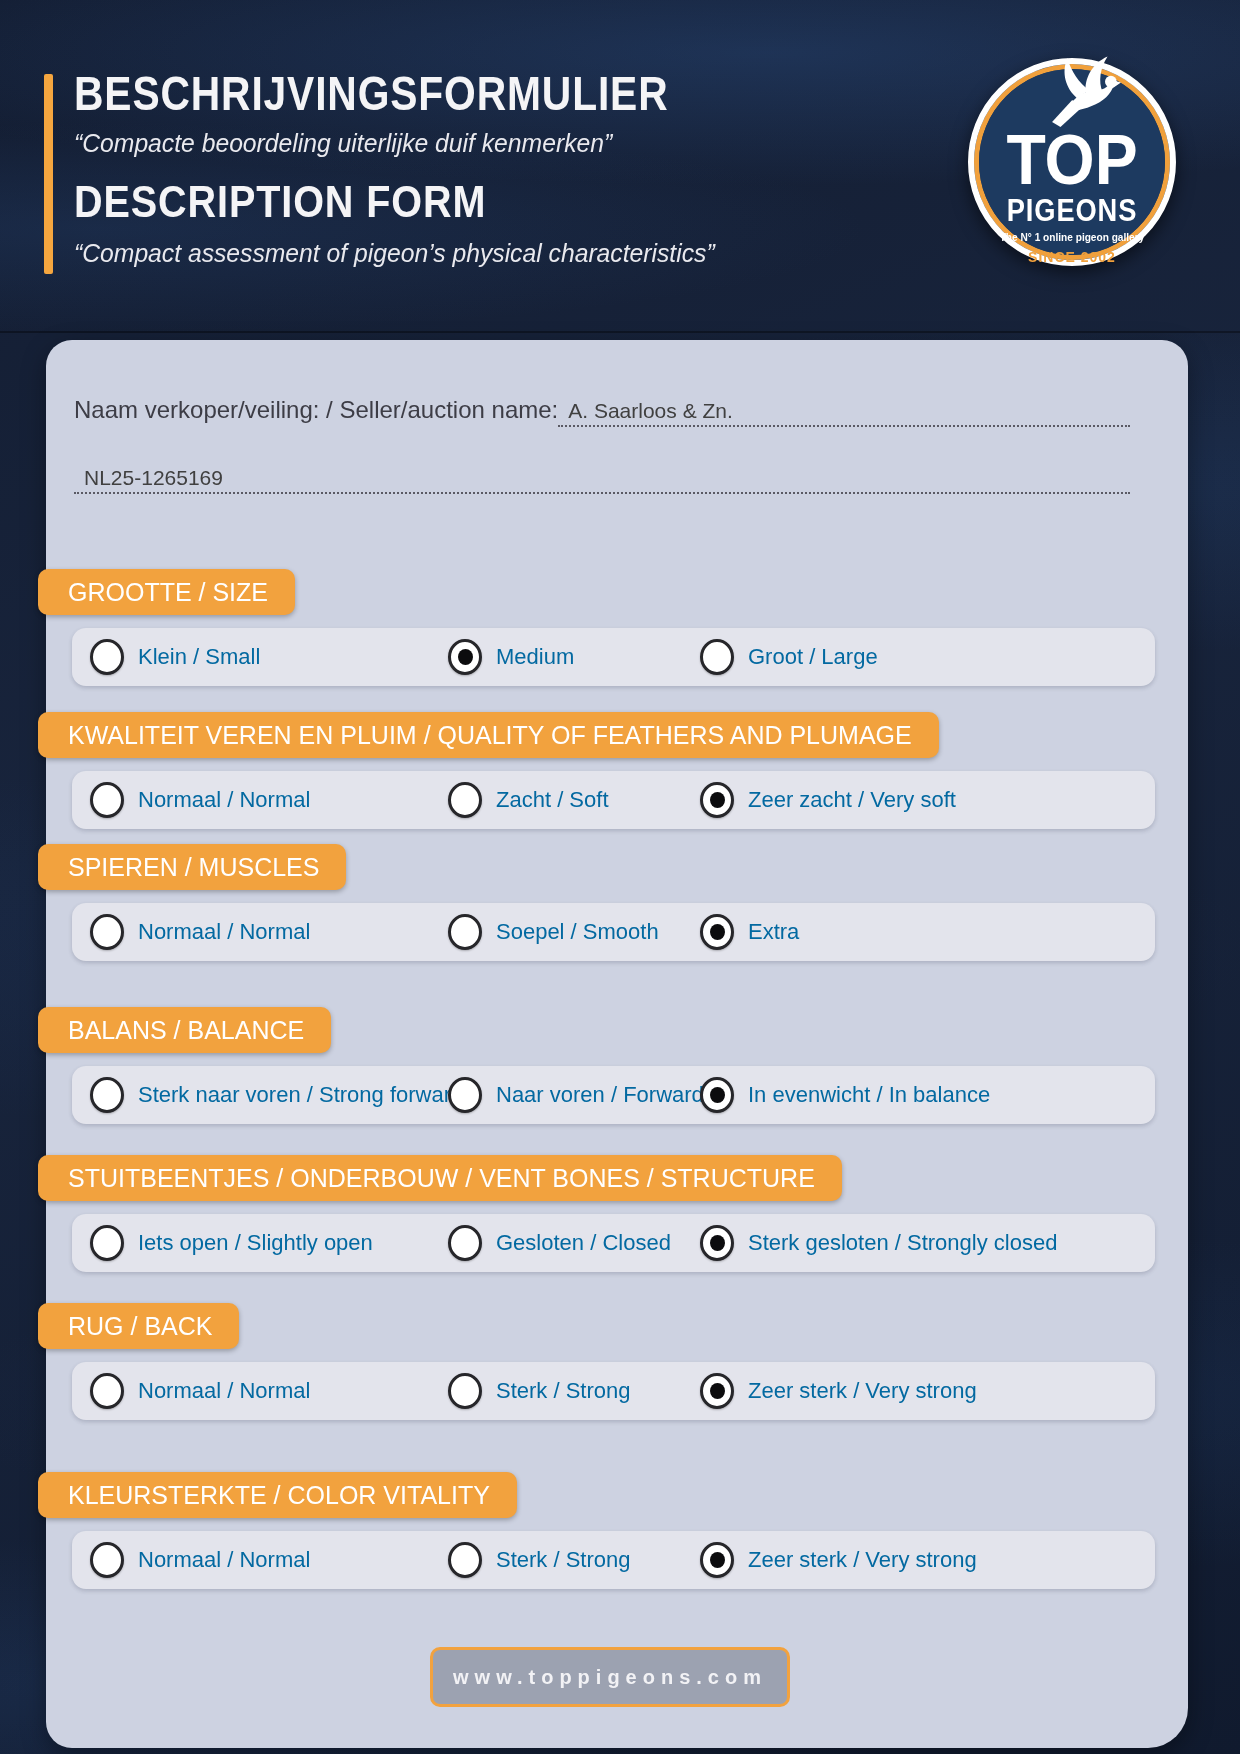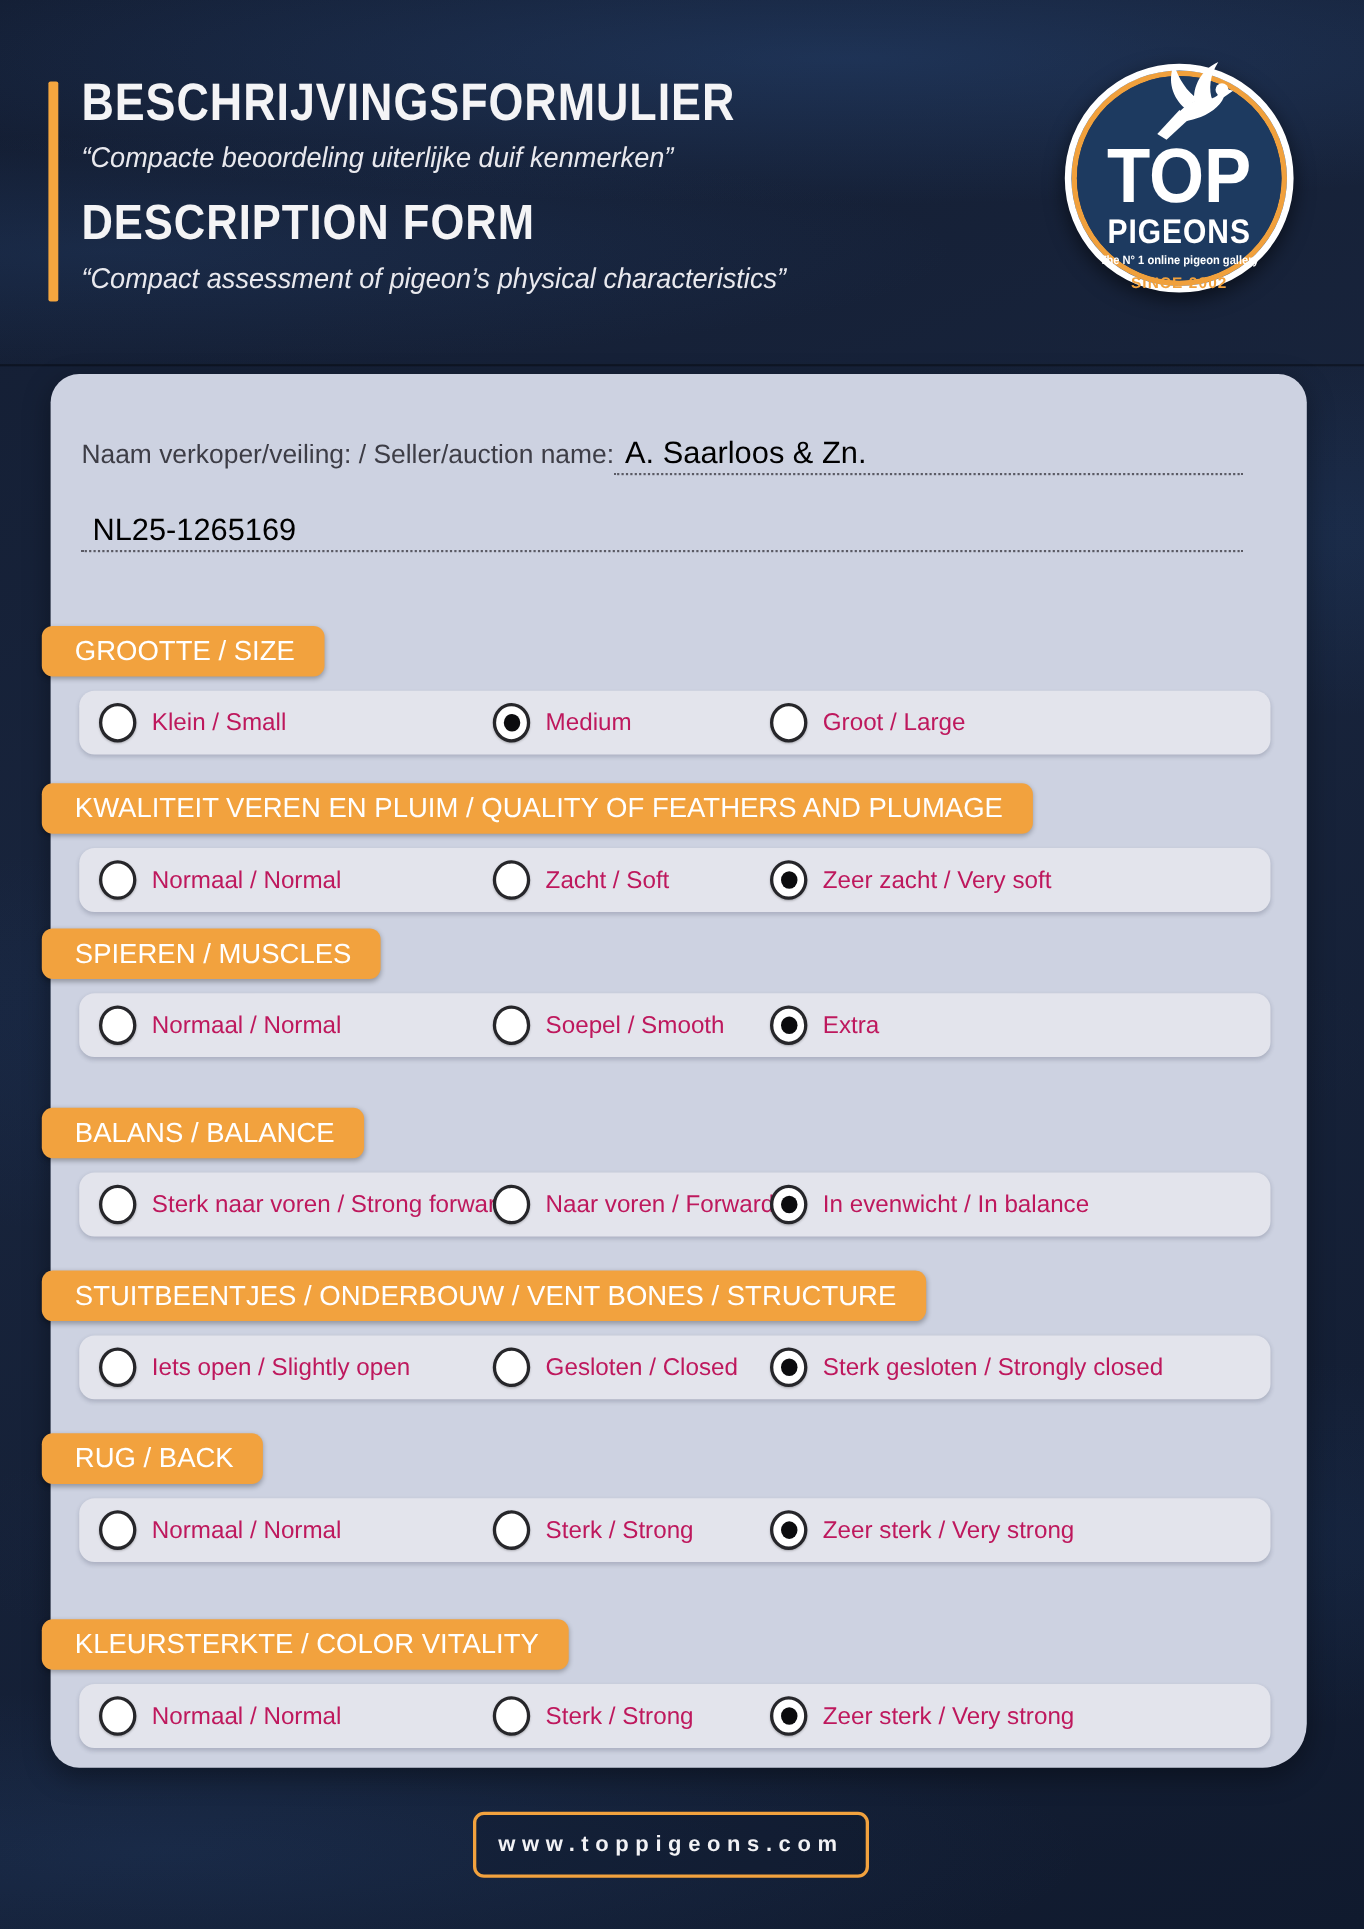--- a/index.html
+++ b/index.html
@@ -47,30 +47,30 @@
                  font-weight:bold; transform:scaleX(.88); letter-spacing:1px; line-height:1; }
   .logo-tag    { position:absolute; left:0; width:100%; top:163px; text-align:center; color:#fff; font-size:11px;
                  font-weight:bold; transform:scaleX(.92); line-height:1; }
   .logo-since  { position:absolute; left:0; width:100%; top:181px; text-align:center; color:#f0a03c; font-size:14px;
                  font-weight:bold; letter-spacing:1px; line-height:1; }
   .dove { position:absolute; left:64px; top:-10px; width:104px; height:84px; }
   .dove svg { width:100%; height:100%; fill:#ffffff; }
 
   
   .card {
-    position:absolute; left:46px; top:340px; width:1142px; height:1267px;
+    position:absolute; left:46px; top:340px; width:1142px; height:1408px;
     background:#CDD2E1; border-radius:26px 26px 40px 26px;
     box-shadow:0 8px 24px rgba(0,0,0,.35);
   }
   .field { position:absolute; left:28px; right:58px; display:flex; align-items:baseline; }
   .field-1 { top:56px; }
   .field-2 { top:126px; }
   .field-label { color:#3d3d46; font-size:24px; white-space:nowrap; }
   .field-line  { flex:1; border-bottom:2px dotted #5a5a64; padding:0 4px 2px 10px;
-                 color:#000000; font-size:28px; white-space:nowrap; }
+                 color:#404040; font-size:21px; white-space:nowrap; }
 
   .section { position:absolute; left:0; width:100%; }
   .badge {
     display:inline-block; margin-left:-8px; padding:0 27px 0 30px; height:46px; line-height:46px;
     background:#F2A23E; color:#ffffff; font-size:25px; border-radius:10px;
     box-shadow:0 2px 5px rgba(0,0,0,.28); white-space:nowrap;
   }
   .strip {
     position:absolute; left:26px; right:33px; top:59px; height:58px;
     background:#E3E4EC; border-radius:14px;
@@ -78,21 +78,21 @@
     padding-left:18px; box-shadow:0 2px 4px rgba(40,45,70,.20);
   }
   .opt { display:flex; align-items:center; gap:14px; cursor:pointer; min-width:0; }
   .radio {
     flex:0 0 auto; width:34px; height:36px; border-radius:50%;
     background:#ffffff; border:3px solid #26262a;
     display:inline-flex; align-items:center; justify-content:center;
     box-shadow:0 1px 2px rgba(0,0,0,.25);
   }
   .radio.sel::after { content:""; width:15px; height:16px; border-radius:50%; background:#0c0c0e; }
-  .optlabel { color:#be185d; font-size:22px; white-space:nowrap; }
+  .optlabel { color:#0369a1; font-size:22px; white-space:nowrap; }
 
   
   .site-button {
     position:absolute; left:430px; top:1647px; width:360px; height:60px;
     border:3px solid #F2A23E; border-radius:10px; background:rgba(10,18,36,.25);
     display:flex; align-items:center; justify-content:center;
     color:#f2f2f5; font-size:20px; font-weight:bold; letter-spacing:6px;
     cursor:pointer; white-space:nowrap;
   }
 </style>

